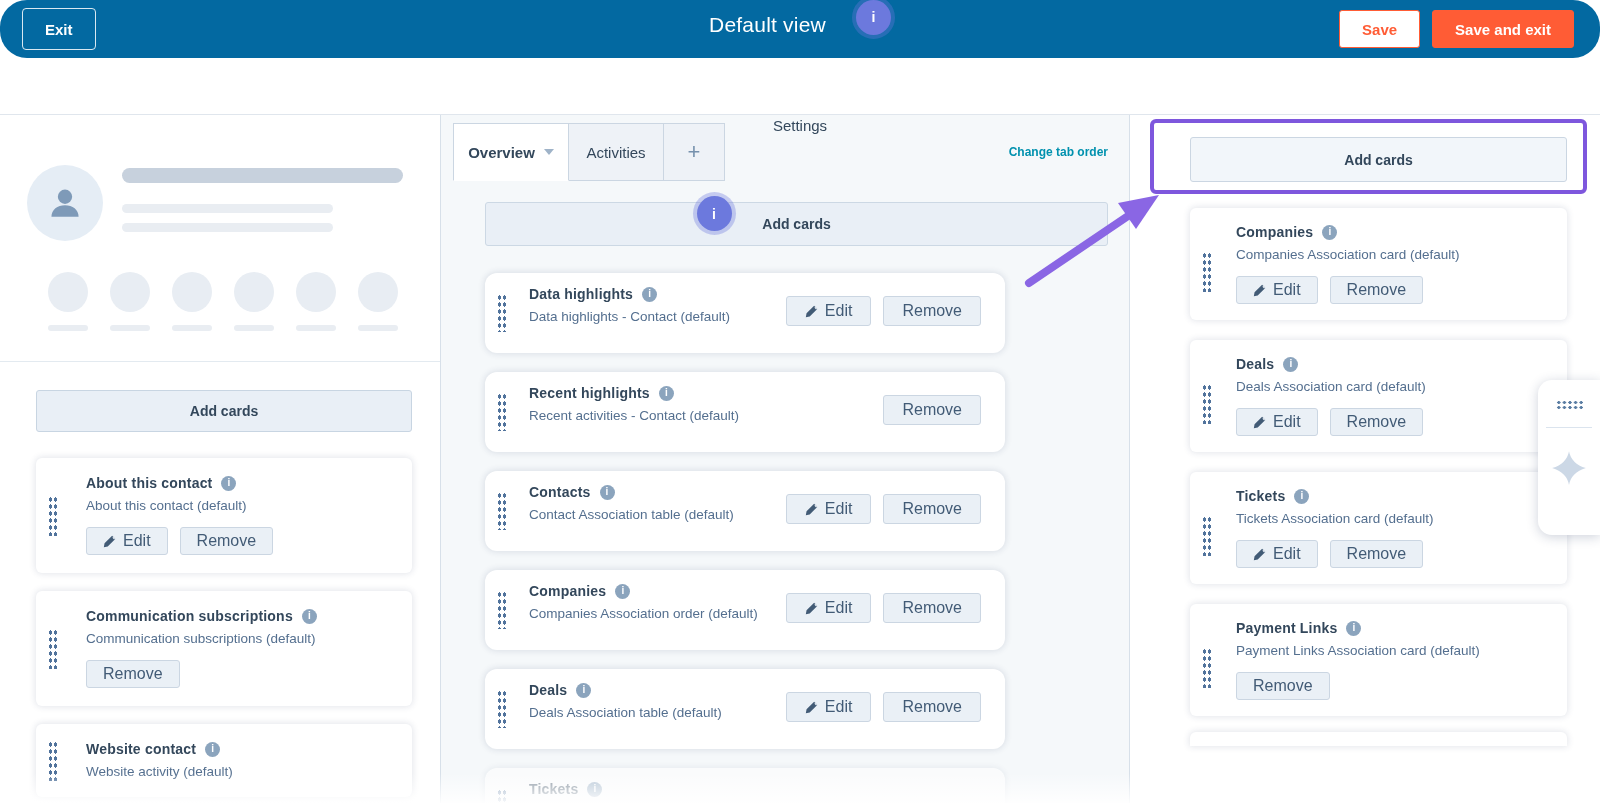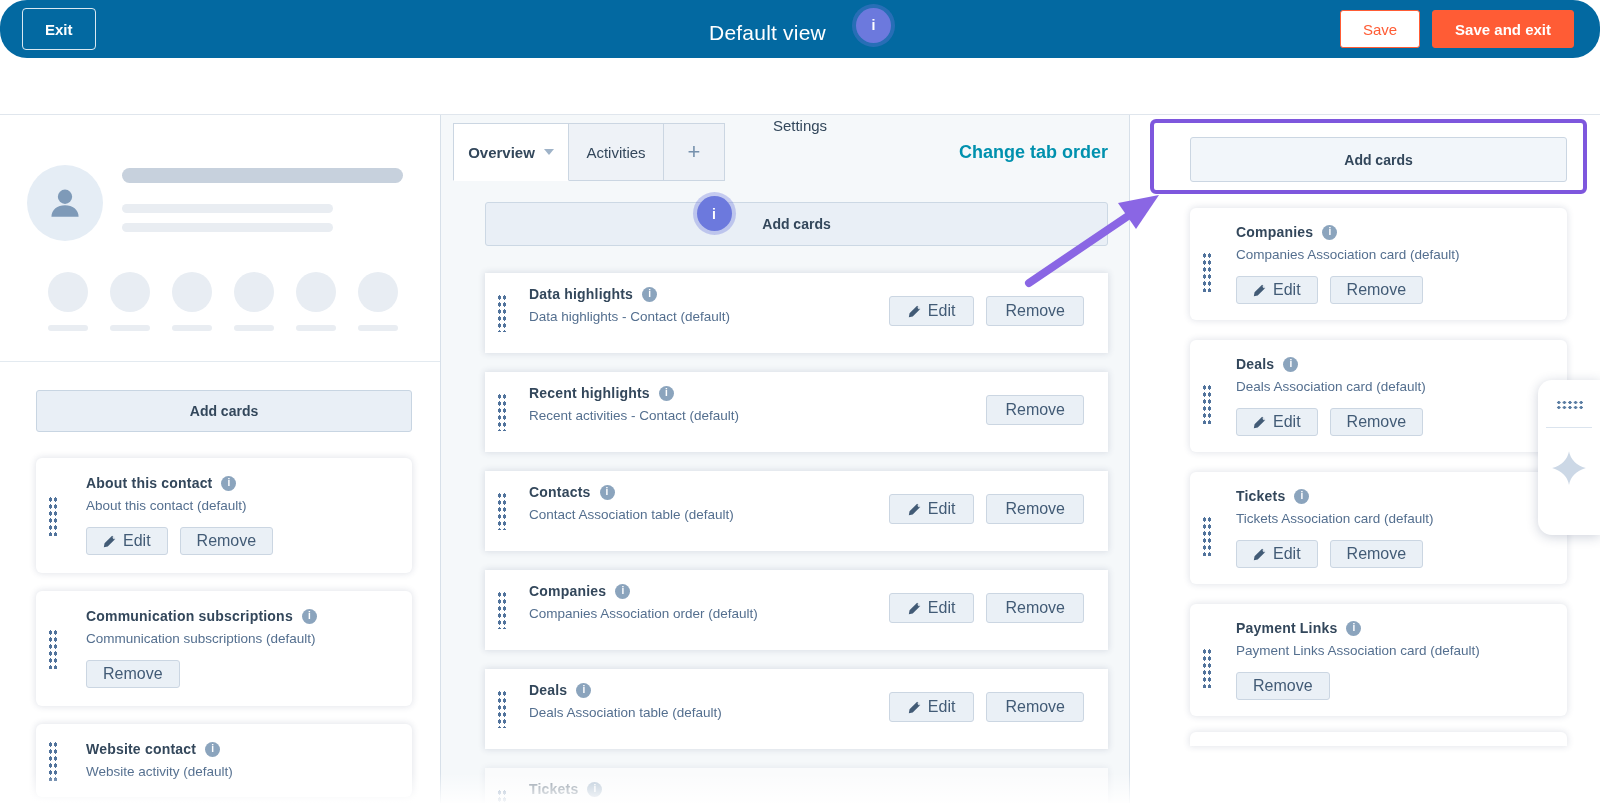--- a/index.html
+++ b/index.html
@@ -5,29 +5,29 @@
   * { margin:0; padding:0; box-sizing:border-box; }
   html,body { width:1600px; height:803px; overflow:hidden; background:#fff;
     font-family:"Liberation Sans", sans-serif; color:#33475b; }
   .page { position:relative; width:1600px; height:803px; }
 
   
   .topbar { height:58px; background:#0369a1; display:flex; align-items:center; position:relative; z-index:30;border-radius:27px; }
   .exit-btn { margin-left:22px; height:42px; padding:0 22px; background:transparent;
     border:1px solid rgba(255,255,255,.85); border-radius:4px; color:#fff; font-weight:bold;
     font-size:15px; font-family:inherit; cursor:pointer; }
-  .title-wrap { position:absolute; left:0; right:0; top:12px; height:42px; display:flex;
+  .title-wrap { position:absolute; left:0; right:0; top:4px; height:42px; display:flex;
     align-items:center; justify-content:center; pointer-events:none; }
   .page-title { font-size:21px; font-weight:500; color:#fff; letter-spacing:.2px; }
   .beacon { width:35px; height:35px; border-radius:50%; background:#6c79dd; color:#fff;
     font-size:14px; font-weight:bold; display:flex; align-items:center; justify-content:center;
     box-shadow:0 0 0 4px rgba(108,121,221,.35); pointer-events:auto; cursor:pointer; }
   .title-beacon { margin-left:30px; margin-bottom:16px; }
   .topbar-actions { margin-left:auto; margin-right:26px; display:flex; gap:12px; }
-  .btn-save { height:38px; padding:0 22px; border-radius:3px; font-size:15px; font-weight:normal;
+  .btn-save { height:38px; padding:0 22px; border-radius:3px; font-size:15px; font-weight:bold;
     font-family:inherit; cursor:pointer; background:#fff; color:#ff5c35; border:1px solid #ff5c35; }
   .btn-save-exit { height:38px; padding:0 22px; border-radius:3px; font-size:15px; font-weight:bold;
     font-family:inherit; cursor:pointer; background:#ff5c35; color:#fff; border:1px solid #ff5c35; }
 
   
   .subnav { height:57px; background:#fff; border-bottom:1px solid #e0e6ed; display:flex;
     align-items:center; justify-content:center; gap:62px; position:relative; z-index:20;flex-direction:column; }
   .nav-tab { position:relative; height:57px; display:flex; align-items:center; font-size:15px;
     color:#33475b; cursor:pointer; }
   .nav-tab.active { font-weight:bold; }
@@ -80,30 +80,30 @@
     position:relative; }
   .tab-row { display:flex; align-items:center; }
   .rec-tab { height:58px; display:flex; align-items:center; justify-content:center; font-size:15px;
     color:#33475b; border:1px solid #cbd6e2; background:#eef2f7; cursor:pointer; }
   .rec-tab.active { background:#fff; border-bottom-color:#fff; font-weight:bold; }
   .rec-tab.t-overview { width:116px; gap:9px; }
   .rec-tab.t-activities { width:95px; border-left:none; }
   .rec-tab.t-plus { width:61px; color:#7691ad; font-size:22px; font-weight:400; border-left:none; }
   .caret-down { width:0; height:0; border-left:5px solid transparent; border-right:5px solid transparent;
     border-top:6px solid #9fb3c8; }
-  .change-order { margin-left:auto; font-size:18px; font-weight:bold; color:#0091ae; cursor:pointer; }
+  .change-order { margin-left:auto; font-size:12px; font-weight:bold; color:#0091ae; cursor:pointer; }
 
   .mid-content { margin-left:32px; }
   .add-cards-mid { position:relative; margin-top:21px; width:623px; height:44px; background:#e9eff6;
     border:1px solid #ccd8e4; border-radius:3px; color:#33475b; font-weight:bold; font-size:14px;
     font-family:inherit; cursor:pointer; }
   .mid-beacon { position:absolute; left:calc(50% - 100px); top:-7px; }
 
-  .mid-card { width:623px; height:80px; margin-top:19px; padding:13px 24px 12px 44px;
-    display:flex; border-radius:0;gap:20px; }
+  .mid-card { width:520px; height:80px; margin-top:19px; padding:13px 24px 12px 44px;
+    display:flex; border-radius:12px;gap:20px; }
   .mid-card:first-of-type { margin-top:27px; }
   .mid-card .drag { margin-top:-19px; height:38px; }
   .mid-card-text { flex:1; min-width:0; }
   .mid-card-actions { display:flex; gap:12px; align-items:flex-start; margin-top:10px; }
   .mid-card-actions .btn-sm { height:30px; padding:0 18px; }
 
   
   .col-right { width:471px; background:#fff; padding:0 15px 0 20px; position:relative; }
   .purple-box { margin-top:4px; width:437px; border:4px solid #7e57dd; border-radius:6px;
     padding:14px 16px 8px 36px; }

